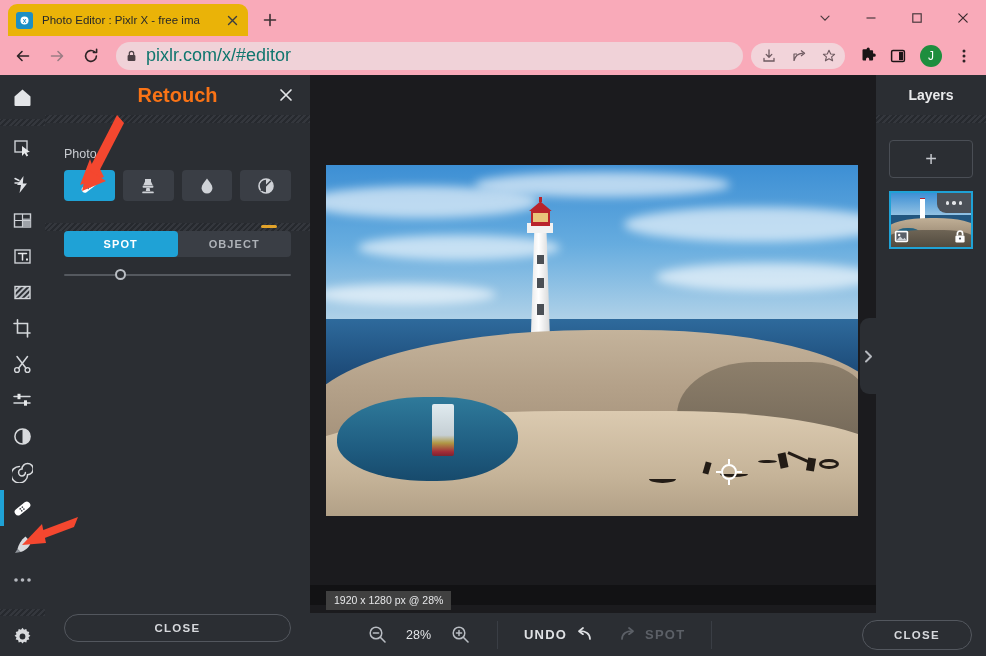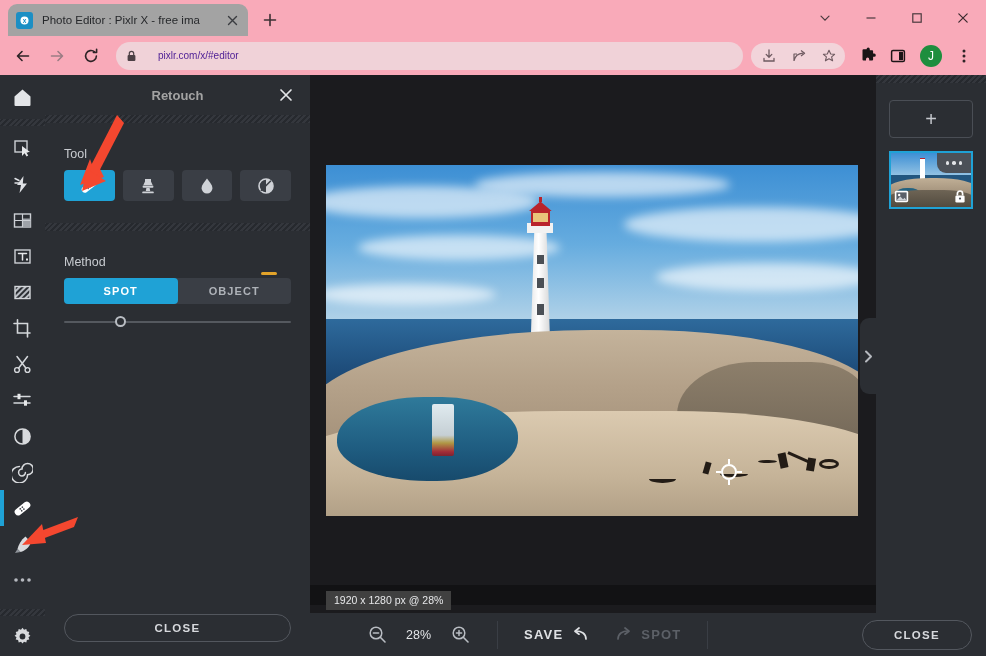--- a/index.html
+++ b/index.html
@@ -14,21 +14,21 @@
   
   .browser-top {
     position: absolute; top: 0; left: 0; width: 986px; height: 75px;
     background: #f9aab9;
   }
   .tabstrip {
     position: absolute; top: 0; left: 0; width: 986px; height: 36px;
   }
   .tab {
     position: absolute; top: 4px; left: 8px; width: 240px; height: 32px;
-    background: #a3a3a3; border-radius: 9px 9px 0 0;
+    background: #eab308; border-radius: 9px 9px 0 0;
     display: flex; align-items: center; padding: 8px 8px;
   }
   .tab-favicon {
     width: 17px; height: 17px; border-radius: 3px;
     background: #1c8fc4; flex: 0 0 auto;
     display: flex; align-items: center; justify-content: center;
     font-size: 10px; color: #fff; font-weight: bold;
     margin-right: 9px;
   }
   .tab-favicon svg { display: block; }
@@ -64,21 +64,21 @@
     display: flex; align-items: center; justify-content: center;
     margin-right: 4px;
   }
   .omnibox {
     flex: 1 1 auto; height: 28px; margin: 0 8px 0 6px;
     background: #f0d2d8; border-radius: 14px;
     display: flex; align-items: center; padding: 0 10px;
     max-width: 640px;
   }
   .omnibox .lock { margin-right: 9px; display: flex; }
-  .omnibox .url { font-size: 10px; color: #4c1d95; margin-left: 12px; }
+  .omnibox .url { font-size: 18px; color: #0f766e; }
   .toolbar-right { display: flex; align-items: center; margin-left: auto; }
   .tb-icon {
     width: 28px; height: 28px;
     display: flex; align-items: center; justify-content: center;
     margin-left: 2px;
   }
   .pill-icons {
     display: flex; align-items: center;
     background: #f2d4da; border-radius: 14px; padding: 0 2px; height: 26px;
   }
@@ -121,21 +121,21 @@
 
   
   .panel {
     position: absolute; top: 0; left: 45px; width: 265px; height: 581px;
     background: #2b2e33;
   }
   .panel-head {
     position: relative; height: 40px;
     display: flex; align-items: center; justify-content: center;
   }
-  .panel-title { font-size: 13px; color: #a3a3a3; font-weight: bold; }
+  .panel-title { font-size: 20px; color: #f97316; font-weight: bold; }
   .panel-close {
     position: absolute; right: 14px; top: 10px;
     width: 20px; height: 20px;
     display: flex; align-items: center; justify-content: center;
   }
   .panel-sep {
     height: 8px; width: 100%;
     background: repeating-linear-gradient(
       -45deg, #34373d 0 2px, #26292e 2px 4px);
   }
@@ -647,21 +647,21 @@
         <span class="panel-title">Retouch</span>
         <span class="panel-close">
           <svg width="14" height="14" viewBox="0 0 14 14">
             <path d="M2 2 L12 12 M12 2 L2 12" stroke="#e3e5e8" stroke-width="1.7" stroke-linecap="round"></path>
           </svg>
         </span>
       </div>
       <div class="panel-sep"></div>
 
       <div class="panel-body">
-        <div class="sec-label">Tool</div>
+        <div class="sec-label">Photo</div>
         <div class="tool-grid">
           <div class="tool-btn active">
             <svg width="22" height="22" viewBox="0 0 22 22">
               <g transform="rotate(-38 11 11)">
                 <rect x="2.5" y="8" width="17" height="6.4" rx="3.2" fill="#ffffff"></rect>
                 <circle cx="9" cy="10.2" r="0.8" fill="#2a7fa8"></circle>
                 <circle cx="11.6" cy="10.2" r="0.8" fill="#2a7fa8"></circle>
                 <circle cx="9" cy="12.4" r="0.8" fill="#2a7fa8"></circle>
                 <circle cx="11.6" cy="12.4" r="0.8" fill="#2a7fa8"></circle>
               </g>
@@ -686,21 +686,20 @@
               <path d="M10 3 a7 7 0 0 1 0 14z" fill="#cfd2d7"></path>
               <path d="M4.9 14.8 L14.9 4.8" stroke="#3a3e45" stroke-width="1.6"></path>
             </svg>
           </div>
         </div>
       </div>
 
       <div class="panel-sep" style="margin-top:22px"></div>
 
       <div class="panel-body">
-        <div class="sec-label">Method</div>
         <div class="method-row">
           <div class="method-btn active">SPOT</div>
           <div class="method-btn">OBJECT</div>
           <div class="premium-dash"></div>
         </div>
 
         <div class="slider-track">
           <div class="slider-knob"></div>
         </div>
       </div>
@@ -765,20 +764,21 @@
       <div class="canvas-info">1920 x 1280 px @ 28%</div>
 
       <div class="panel-expand">
         <svg width="9" height="13" viewBox="0 0 9 13">
           <path d="M2 1.5 L7 6.5 L2 11.5" stroke="#b6b9bf" stroke-width="2" fill="none" stroke-linecap="round" stroke-linejoin="round"></path>
         </svg>
       </div>
     </div>
 
     <div class="layers">
+      <div class="layers-head">Layers</div>
       <div class="layers-sep"></div>
 
       <div class="add-layer">+</div>
 
       <div class="layer-item">
         <div class="layer-thumb">
           <div class="lt-sky"></div>
           <div class="lt-sea"></div>
           <div class="lt-lh-top"></div>
           <div class="lt-lh"></div>
@@ -824,21 +824,21 @@
             <circle cx="8" cy="8" r="5.8" stroke="#b9bdc3" stroke-width="1.5" fill="none"></circle>
             <path d="M5.4 8 H10.6 M8 5.4 V10.6" stroke="#b9bdc3" stroke-width="1.5" stroke-linecap="round"></path>
             <path d="M12.3 12.3 L17 17" stroke="#b9bdc3" stroke-width="1.6" stroke-linecap="round"></path>
           </svg>
         </div>
       </div>
 
       <div class="bb-divider"></div>
 
       <div class="bb-action">
-        <span>SAVE</span>
+        <span>UNDO</span>
         <svg width="19" height="15" viewBox="0 0 19 15">
           <path d="M16 12 C16 6.5 11.5 4 6 4" stroke="#dfe1e4" stroke-width="1.7" fill="none" stroke-linecap="round"></path>
           <path d="M9 1 L5 4.2 L9 7.2" stroke="#dfe1e4" stroke-width="1.7" fill="none" stroke-linecap="round" stroke-linejoin="round"></path>
         </svg>
       </div>
 
       <div class="bb-action disabled" style="margin-left:26px">
         <svg width="19" height="15" viewBox="0 0 19 15">
           <path d="M3 12 C3 6.5 7.5 4 13 4" stroke="#5c6067" stroke-width="1.7" fill="none" stroke-linecap="round"></path>
           <path d="M10 1 L14 4.2 L10 7.2" stroke="#5c6067" stroke-width="1.7" fill="none" stroke-linecap="round" stroke-linejoin="round"></path>

